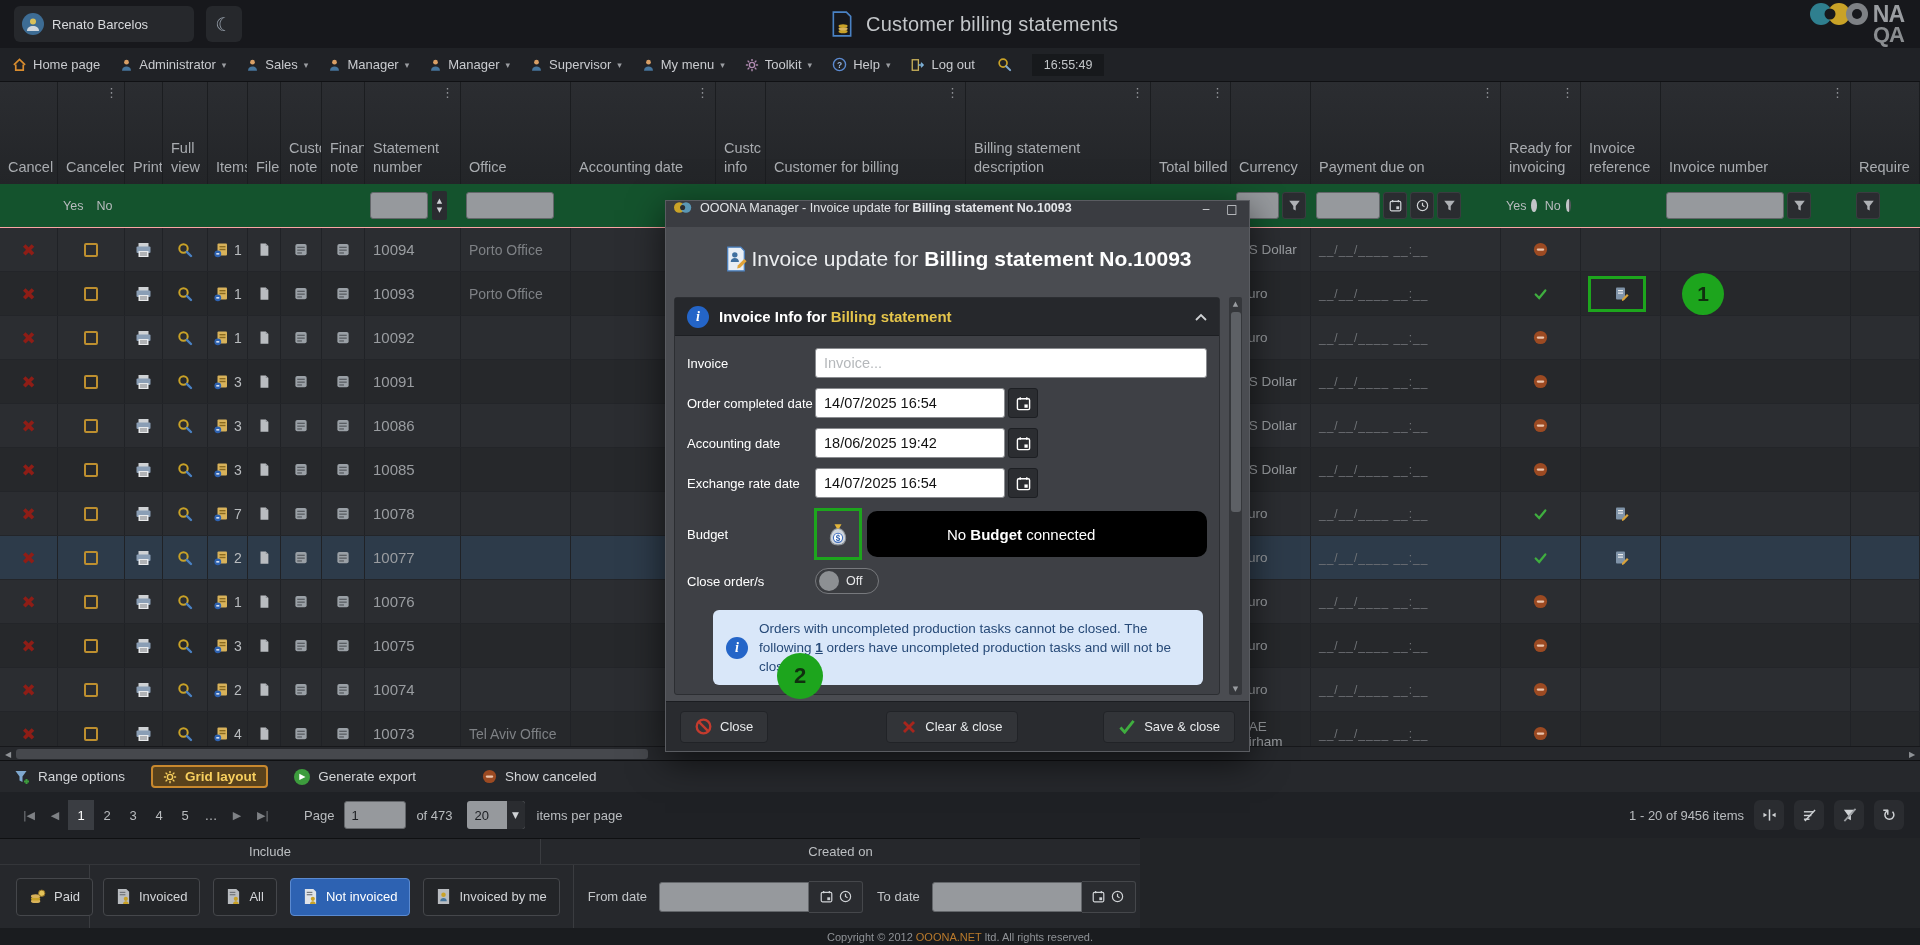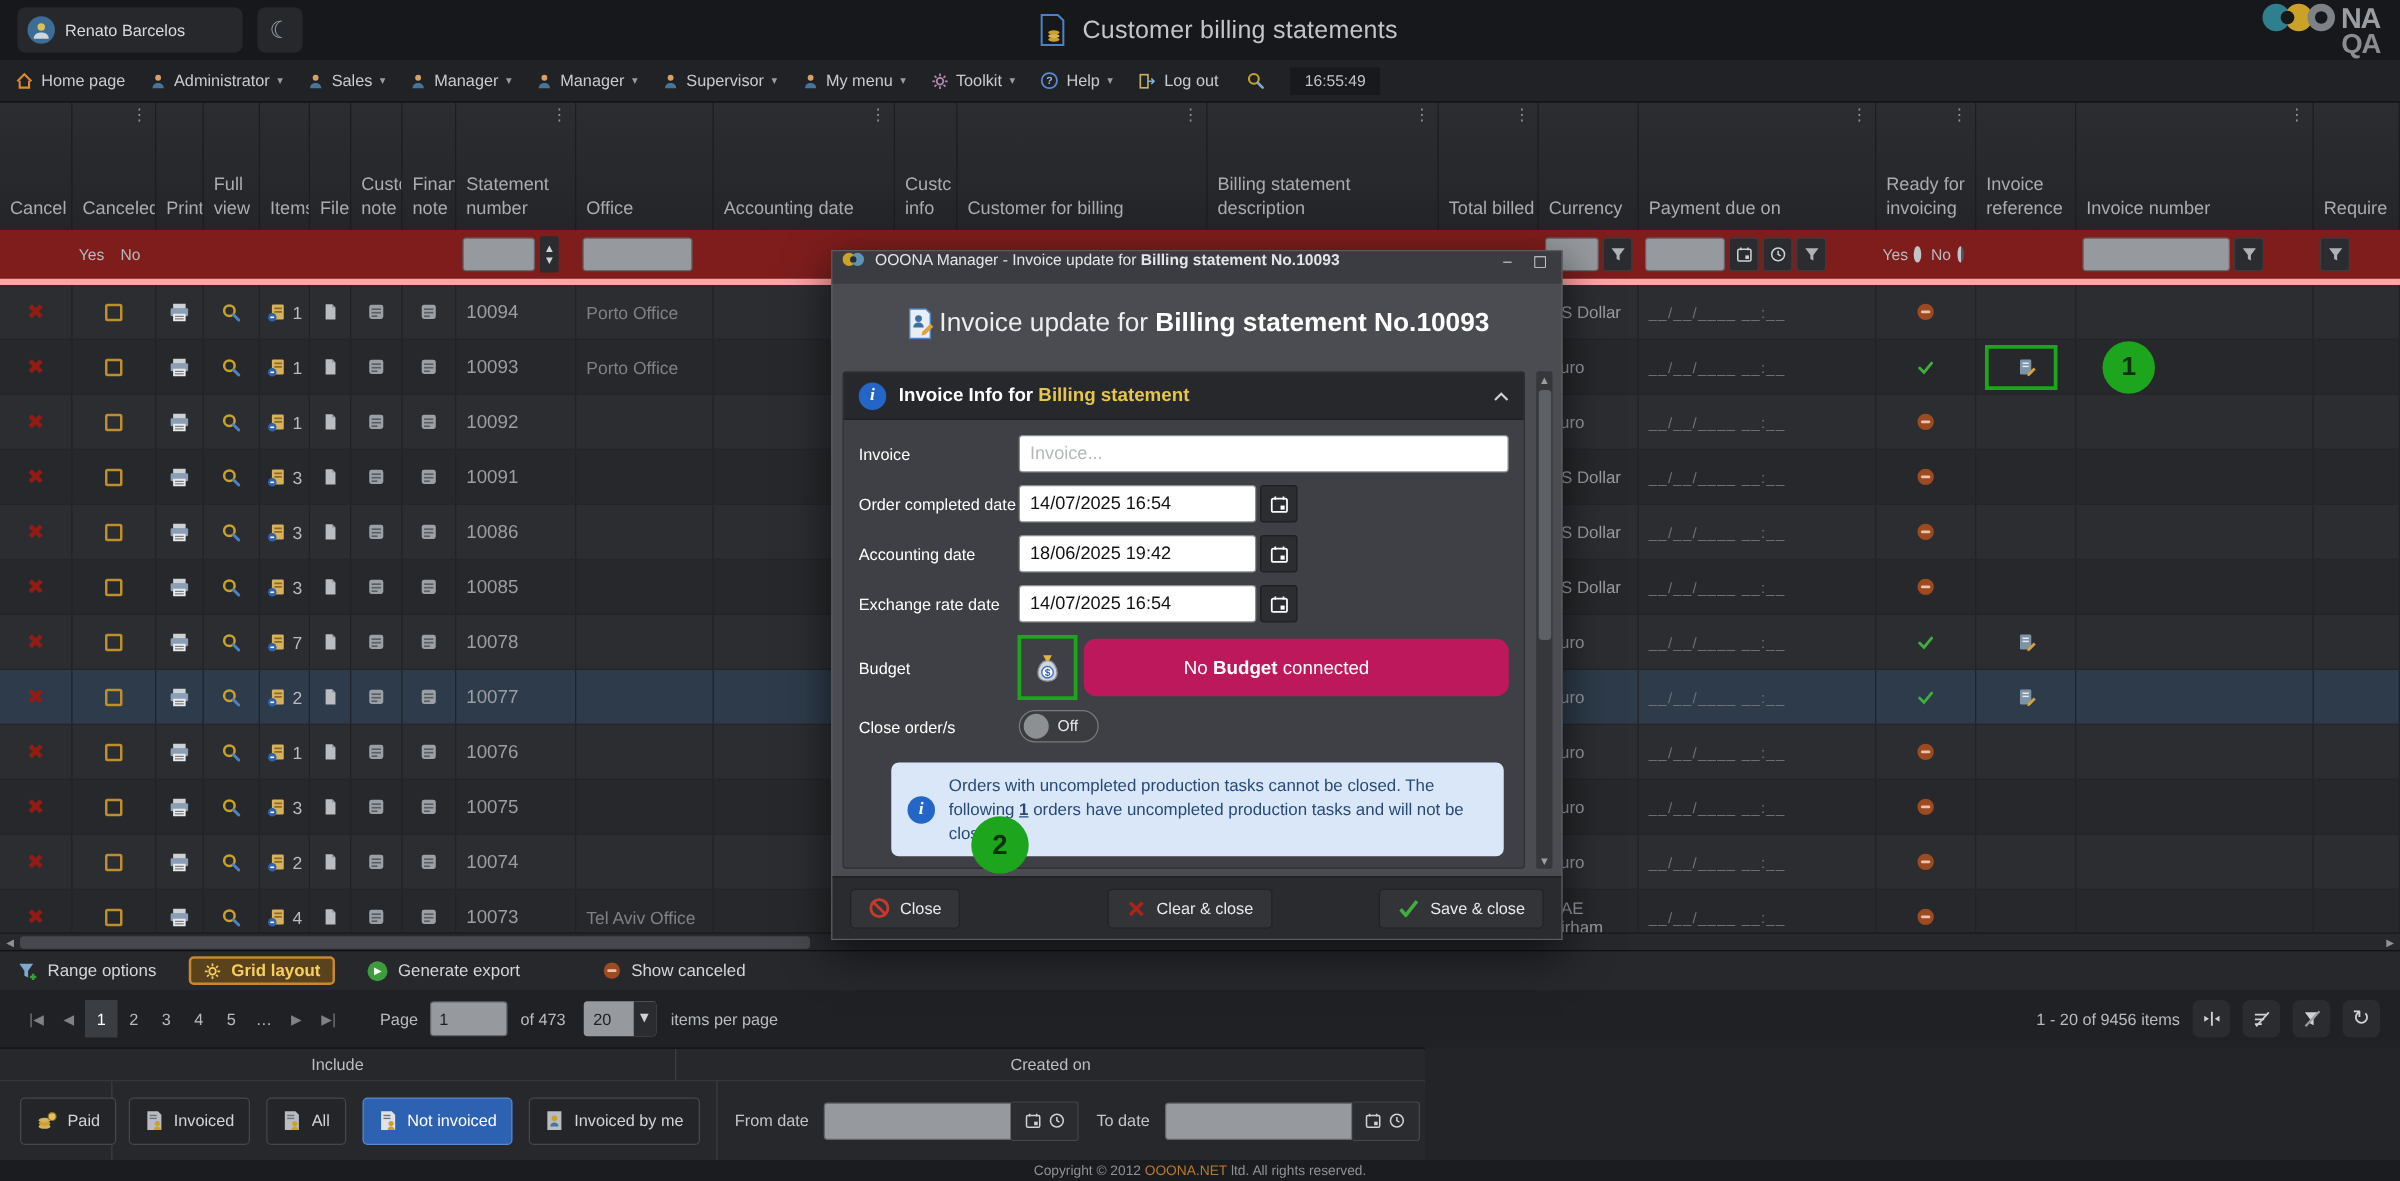--- a/index.html
+++ b/index.html
@@ -34,21 +34,21 @@
   .caret { font-size:9px; color:#9a9da1; }
   .time-chip { background:#17191c; padding:4px 12px; font-size:12.5px; color:#c3c6c9;}
   .menu-search { margin-left:2px; display:flex; align-items:center;}
 
   
   .table-area { position:absolute; left:0; top:82px; width:1920px; height:678px; background:#222427; overflow:hidden;}
   .thead { display:grid; height:102px; background:linear-gradient(#2b2d31,#232528); }
   .th { position:relative; border-right:1px solid #1b1d20; overflow:hidden;}
   .th-label { position:absolute; left:8px; bottom:7px; font-size:14.5px; color:#a9acb0; line-height:1.3; white-space:pre-line;}
   .th-menu { position:absolute; top:3px; right:6px; color:#8f9296; font-size:13px; cursor:pointer;}
-  .tfilter { display:grid; height:44px; background:#7f1d1d; border-bottom:5px solid #fca5a5;}
+  .tfilter { display:grid; height:44px; background:#14532d; border-bottom:1px solid #fca5a5;}
   .tf-cell { display:flex; align-items:center; padding:0 5px; gap:3px; overflow:visible; white-space:nowrap;}
   .gray-input { background:#96999d; border:1px solid #5f6periph266; border:1px solid #63666a; height:27px; border-radius:3px;
                 color:#1c1e22; font-size:13px; padding:0 6px; width:100%; min-width:0; font-family:"Liberation Sans",sans-serif;}
   .spinner { width:15px; height:29px; margin-left:1px; background:#2a2c30; border-radius:2px;
              display:flex; flex-direction:column; align-items:center; justify-content:center; gap:2px;}
   .spinner span { font-size:7px; color:#cfd2d5; line-height:1;}
   .radio-lab { font-size:12.5px; color:#b8bbbe; margin-right:2px;}
   .radio-circle { width:13px; height:13px; border-radius:50%; background:#c2c5c8; display:inline-block; margin-right:5px;}
   .radio-circle.half { background:linear-gradient(90deg,#c2c5c8 50%,#55585c 50%);}
   .chip-btn { width:24px; height:27px; background:#2a2c30; border:1px solid #3a3c40; border-radius:3px;
@@ -94,21 +94,21 @@
   .flabel { width:128px; flex:none; font-size:13px; color:#fff;}
   .txt-input { flex:1; height:30px; background:#fff; border:1px solid #8a8c90; border-radius:3px;
                font-size:14.5px; color:#111; padding:0 8px; font-family:"Liberation Sans",sans-serif; min-width:0;}
   .txt-input::placeholder { color:#b5b8bb; }
   .date-input { width:190px; flex:none;}
   .cal-btn { width:30px; height:30px; margin-left:3px; background:#2b2d31; border:1px solid #1d1f23; border-radius:3px;
              display:flex; align-items:center; justify-content:center; flex:none;}
   .frow.budget { height:52px; margin-bottom:6px;}
   .bag-wrap { width:46px; height:50px; display:flex; align-items:center; justify-content:center;
               outline:3px solid #1da51d; outline-offset:-2px; flex:none;}
-  .budget-pill { flex:1; height:46px; margin-left:6px; background:#be185d; border-radius:10px;
+  .budget-pill { flex:1; height:46px; margin-left:6px; background:#000000; border-radius:10px;
                  display:flex; align-items:center; padding-left:80px; font-size:15px; color:#fff;}
   .toggle { width:64px; height:26px; border-radius:13px; background:#3a3c40; border:1px solid #77797d;
             display:flex; align-items:center; padding:0 3px; gap:7px;}
   .knob { width:20px; height:20px; border-radius:50%; background:#8d9093;}
   .toggle-label { font-size:12.5px; color:#e8e9eb;}
   .gb-info { margin:14px 4px 0 26px; background:#d9e7f9; border-radius:6px; padding:9px 12px 9px 46px;
              position:relative; color:#274a78; font-size:13.5px; line-height:1.42;}
   .gb-info .info-badge { position:absolute; left:13px; top:50%; margin-top:-11px;}
   .gb-info u { font-weight:bold; }
   .modal-vscroll { position:absolute; right:7px; top:96px; width:13px; height:398px; background:#35373b; border-radius:2px;}

